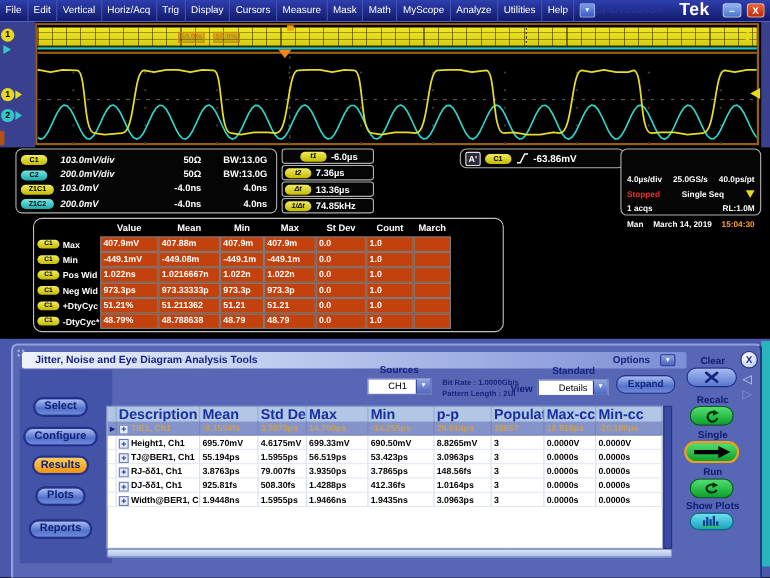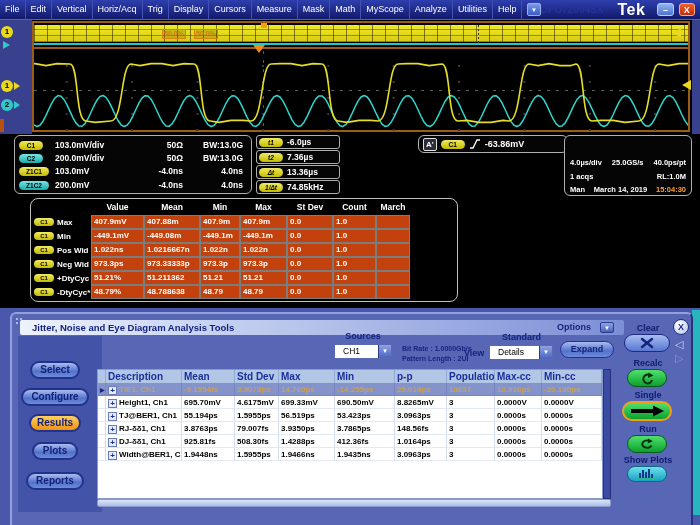--- a/index.html
+++ b/index.html
@@ -66,21 +66,21 @@
 
   
   .box { position:absolute; background:#050505; border:1px solid #b0b0b0; border-radius:6px; color:#fff; font-weight:bold; }
   .pill { display:inline-block; width:24px; height:9px; border-radius:5px; color:#000; font-weight:bold;
     font-size:6.5px; text-align:center; line-height:9px; }
   .pill.y { background:linear-gradient(#f0ea60,#c4bc00); }
   .pill.c { background:linear-gradient(#78e4e4,#1aacac); }
   .pill.w2 { width:30px; }
   #vbox { left:14px; top:135px; width:238px; height:59px; padding:2px 4px; }
   .vrow { display:flex; align-items:center; height:13.4px; font-size:8.5px; }
-  .vrow .b { width:36px; } .vrow .s1 { width:80px; } .vrow .s2 { width:48px; text-align:right; }
+  .vrow .b { width:36px; } .vrow .s1 { width:80px;font-style:italic; } .vrow .s2 { width:48px; text-align:right; }
   .vrow .s3 { flex:1; text-align:right; padding-right:4px; }
   .ccell { position:absolute; left:256px; width:84px; height:14px; background:#050505; border:1px solid #b0b0b0;
     border-radius:3px; display:flex; align-items:center; font-size:8.5px; font-weight:bold; color:#fff; }
   .ccell .b { margin:0 4px 0 2px; font-style:italic; }
   #tbox { left:418px; top:135px; width:150px; height:18px; display:flex; align-items:center; gap:4px; padding:0 4px; }
   #abadge { border:1px solid #e0e0e0; background:#2c2c3a; border-radius:2px; font-size:8px; padding:0 2px; line-height:11px; }
   #tlevel { font-size:9px; }
   #abox { left:564px; top:135px; width:128px; height:61px; padding:20px 5px; font-size:7.5px; }
   .arow { display:flex; align-items:center; justify-content:space-between; height:13.5px; }
   .red { color:#f03030; } .orange { color:#ffa030; }
@@ -118,32 +118,32 @@
     color:#1a2a9e; font-weight:bold; font-size:9px; text-align:center; line-height:15px; }
   #jtri-l { position:absolute; left:663px; top:24px; color:#cdd6f2; font-size:11px; }
   #jtri-r { position:absolute; left:663px; top:38px; color:#8b97cf; font-size:11px; }
   #navstrip { position:absolute; left:6px; top:22px; width:84px; height:176px; background:#4353a8; }
   .navbtn { position:absolute; height:18px; border-radius:9px; border:2px solid #22328c;
     background:linear-gradient(#aabdf0,#5372cc 60%,#6e8ad8); color:#122278; font-weight:bold;
     font-size:10px; text-align:center; line-height:13px; }
   .navbtn.active { background:linear-gradient(#ffd060,#ee9410); }
   .jlbl { position:absolute; color:#14247e; font-weight:bold; font-size:9px; }
   .combo { position:absolute; background:#fff; border:1px solid #5a6ab0; display:flex; height:15px; }
-  .combo .val { flex:1; font-size:8.5px; color:#000; padding:1px 8px; overflow:hidden; }
+  .combo .val { flex:1; font-size:8.5px; color:#000; padding:1px 18px; overflow:hidden; }
   .combo .dd { width:13px; background:linear-gradient(#8ea2e2,#4b64c0); border-left:1px solid #2a3a8e;
     color:#fff; font-size:6px; text-align:center; line-height:13px; }
   #expand-btn { position:absolute; left:548px; top:27px; width:54px; height:17px; border-radius:9px;
     border:1.5px solid #22328c; background:linear-gradient(#aabdf0,#5372cc 60%,#6e8ad8);
     color:#14247e; font-weight:bold; font-size:9px; text-align:center; line-height:14px; }
   .smalltxt { position:absolute; color:#16267e; font-weight:bold; font-size:7px; }
 
   #jtable { position:absolute; left:85px; top:55px; width:506px; height:130px; background:#fff; border:1px solid #8a9ac8; }
   .jgrid { display:grid; grid-template-columns:8px 76px 53px 44px 56px 60px 52px 48px 47px 60px; }
   .jt-h { background:#b2c6e6; height:13px; }
-  .jt-h div { font-size:10px; font-weight:bold; color:#1b2f9c; padding-left:2px; line-height:13px;
+  .jt-h div { font-size:13px; font-weight:bold; color:#1b2f9c; padding-left:2px; line-height:13px;
     border-right:1px solid #93a9d2; overflow:hidden; white-space:nowrap; }
   .jt-r { height:13px; background:#fff; }
   .jt-r div { font-size:8px; font-weight:bold; color:#000; line-height:13px; padding-left:2px;
     border-right:1px solid #d4ddf0; border-bottom:1px solid #e2e8f5; overflow:hidden; white-space:nowrap; }
   .jt-r.sel { background:#8593cb; }
   .jt-r.sel div { color:#c9a058; border-color:#7685bd; }
   .plusbox { display:inline-block; width:9px; height:9px; background:#e4ecfa; border:1px solid #6a7ab8;
     color:#1b2f9c; font-size:8px; line-height:7px; text-align:center; margin-right:2px; vertical-align:-1px; }
   .plusbox::before { content:"+"; }
   .rowptr::before { content:"\25B6"; font-size:6px; color:#16267e; }
@@ -243,21 +243,21 @@
       <span class="s3">4.0ns</span>
     </div>
     <div class="vrow">
       <span class="b"><span class="pill c w2">Z1C2</span></span>
       <span class="s1">200.0mV</span>
       <span class="s2">-4.0ns</span>
       <span class="s3">4.0ns</span>
     </div>
   </div>
 
-  <div class="ccell" style="top:135px;">
+  <div class="ccell" style="top:135px;justify-content:center;">
     <span class="pill y b">t1</span>
     <span>-6.0µs</span>
   </div>
   <div class="ccell" style="top:150px;">
     <span class="pill y b">t2</span>
     <span>7.36µs</span>
   </div>
   <div class="ccell" style="top:165px;">
     <span class="pill y b">Δt</span>
     <span>13.36µs</span>
@@ -274,20 +274,25 @@
       <path d="M1 9 H4 L8 1 H11" stroke="#fff" stroke-width="1.3" fill="none"></path>
     </svg>
     <span id="tlevel">-63.86mV</span>
   </div>
 
   <div class="box" id="abox">
     <div class="arow">
       <span>4.0µs/div</span>
       <span>25.0GS/s</span>
       <span>40.0ps/pt</span>
+    </div>
+    <div class="arow">
+      <span class="red">Stopped</span>
+      <span>Single Seq</span>
+      <span id="dl-arrow"></span>
     </div>
     <div class="arow">
       <span>1 acqs</span>
       <span>RL:1.0M</span>
     </div>
     <div class="arow">
       <span>Man</span>
       <span>March 14, 2019</span>
       <span class="orange">15:04:30</span>
     </div>

